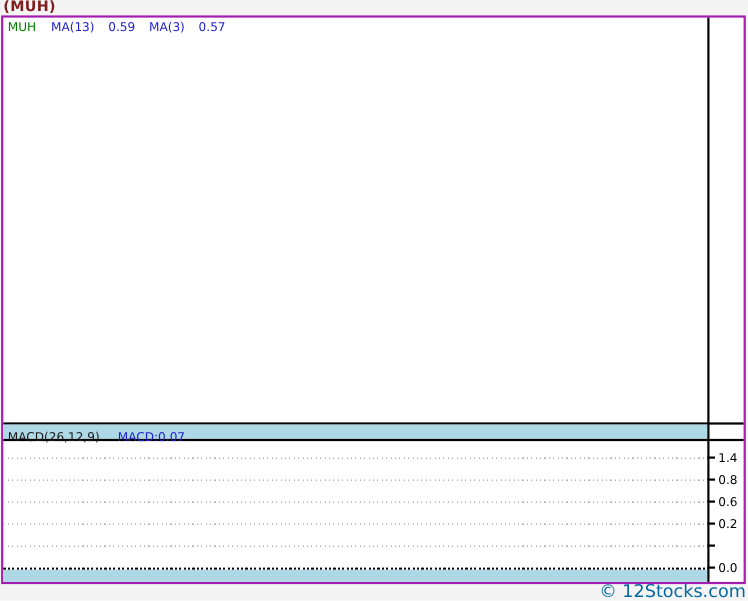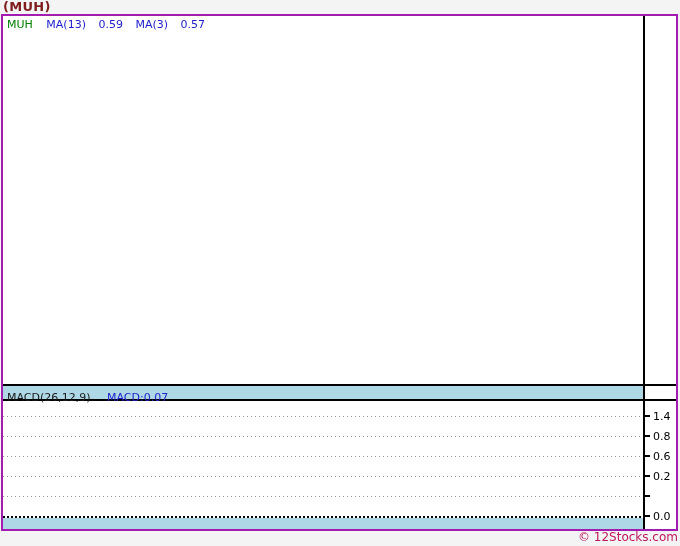--- a/index.html
+++ b/index.html
@@ -46,21 +46,21 @@
   .l1 { top: 394px; } .l2 { top: 414px; } .l3 { top: 434px; } .l4 { top: 454px; } .l5 { top: 474px; margin-left: 43px; } .l6 { top: 494px; }
   .legend { position: absolute; left: 4px; font-size: 11px; line-height: 13px; white-space: nowrap; }
   .legend-main { top: 2px; }
   .legend-macd { top: 375px; }
   .sym-green { color: #008000; margin-right: 10px; }
   .val-blue { color: #2222cc; }
   .sp { margin-right: 9px; }
   .macd-name { color: #1a1a1a; margin-right: 13px; }
   .watermark {
     position: absolute; right: 2px; top: 530px;
-    font-size: 12px; line-height: 15px; color: #be185d;
+    font-size: 16px; line-height: 15px; color: #0369a1;
   }
 </style>
 </head>
 <body>
 
 <div class="title">(MUH)</div>
 
 <div class="frame">
   <div class="inner">
 

